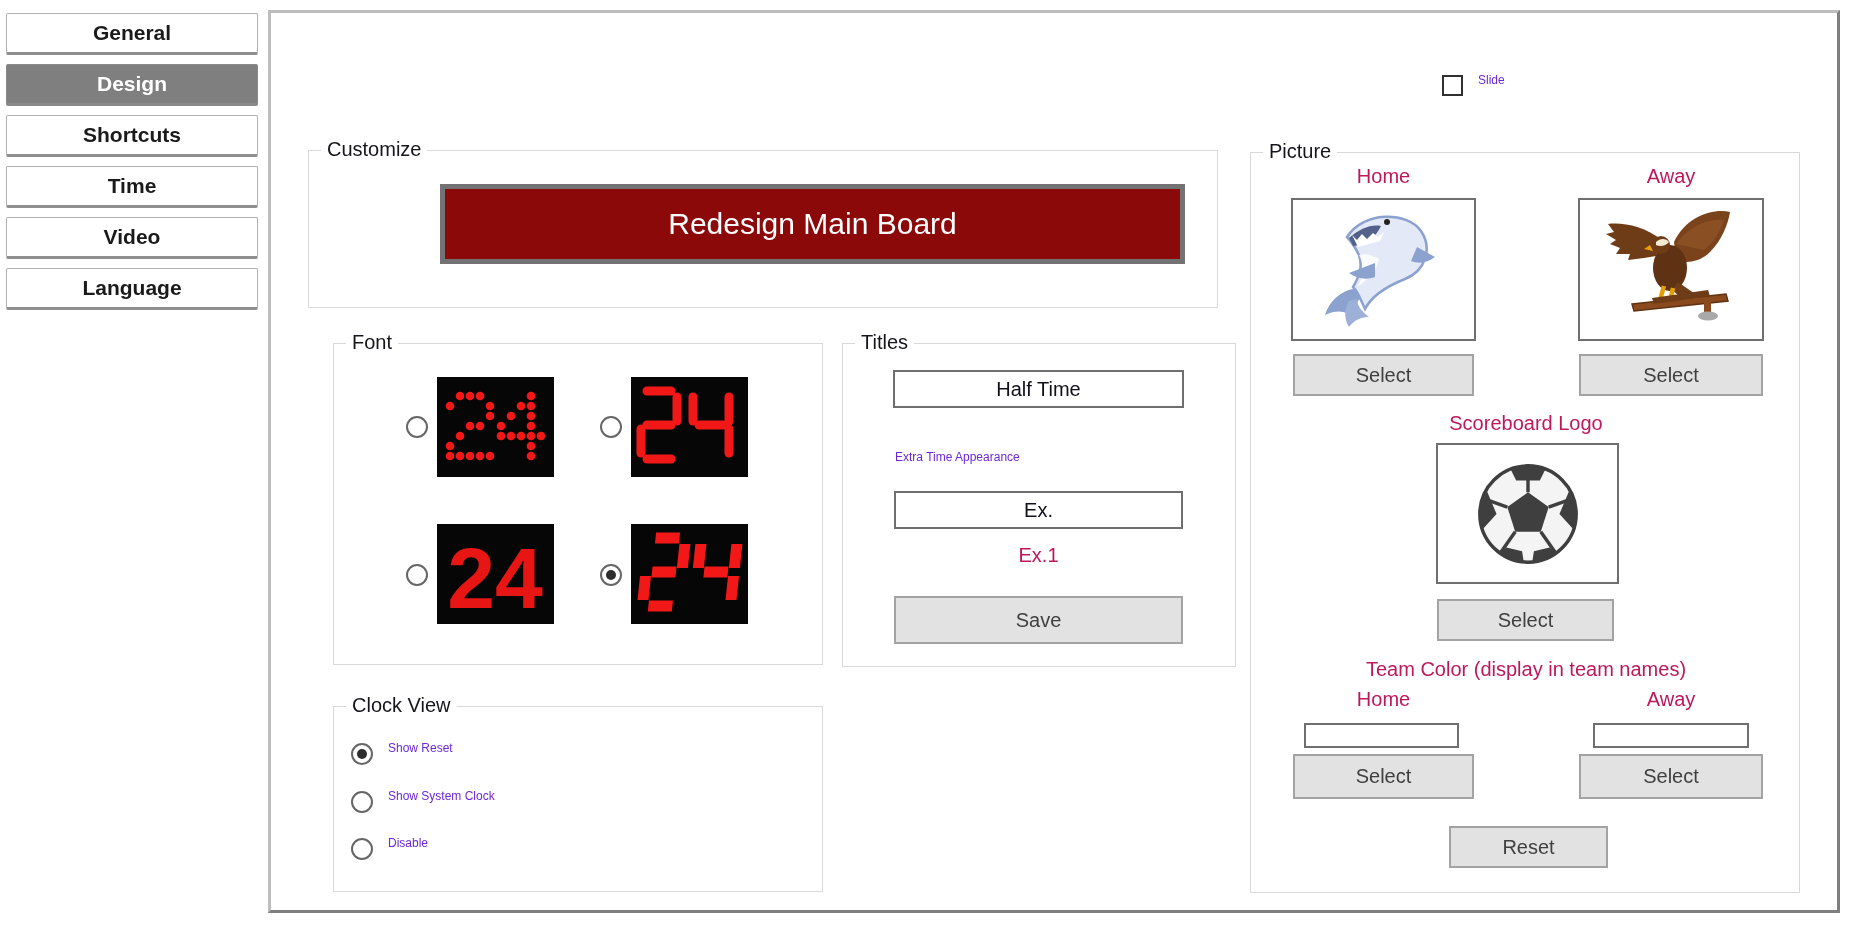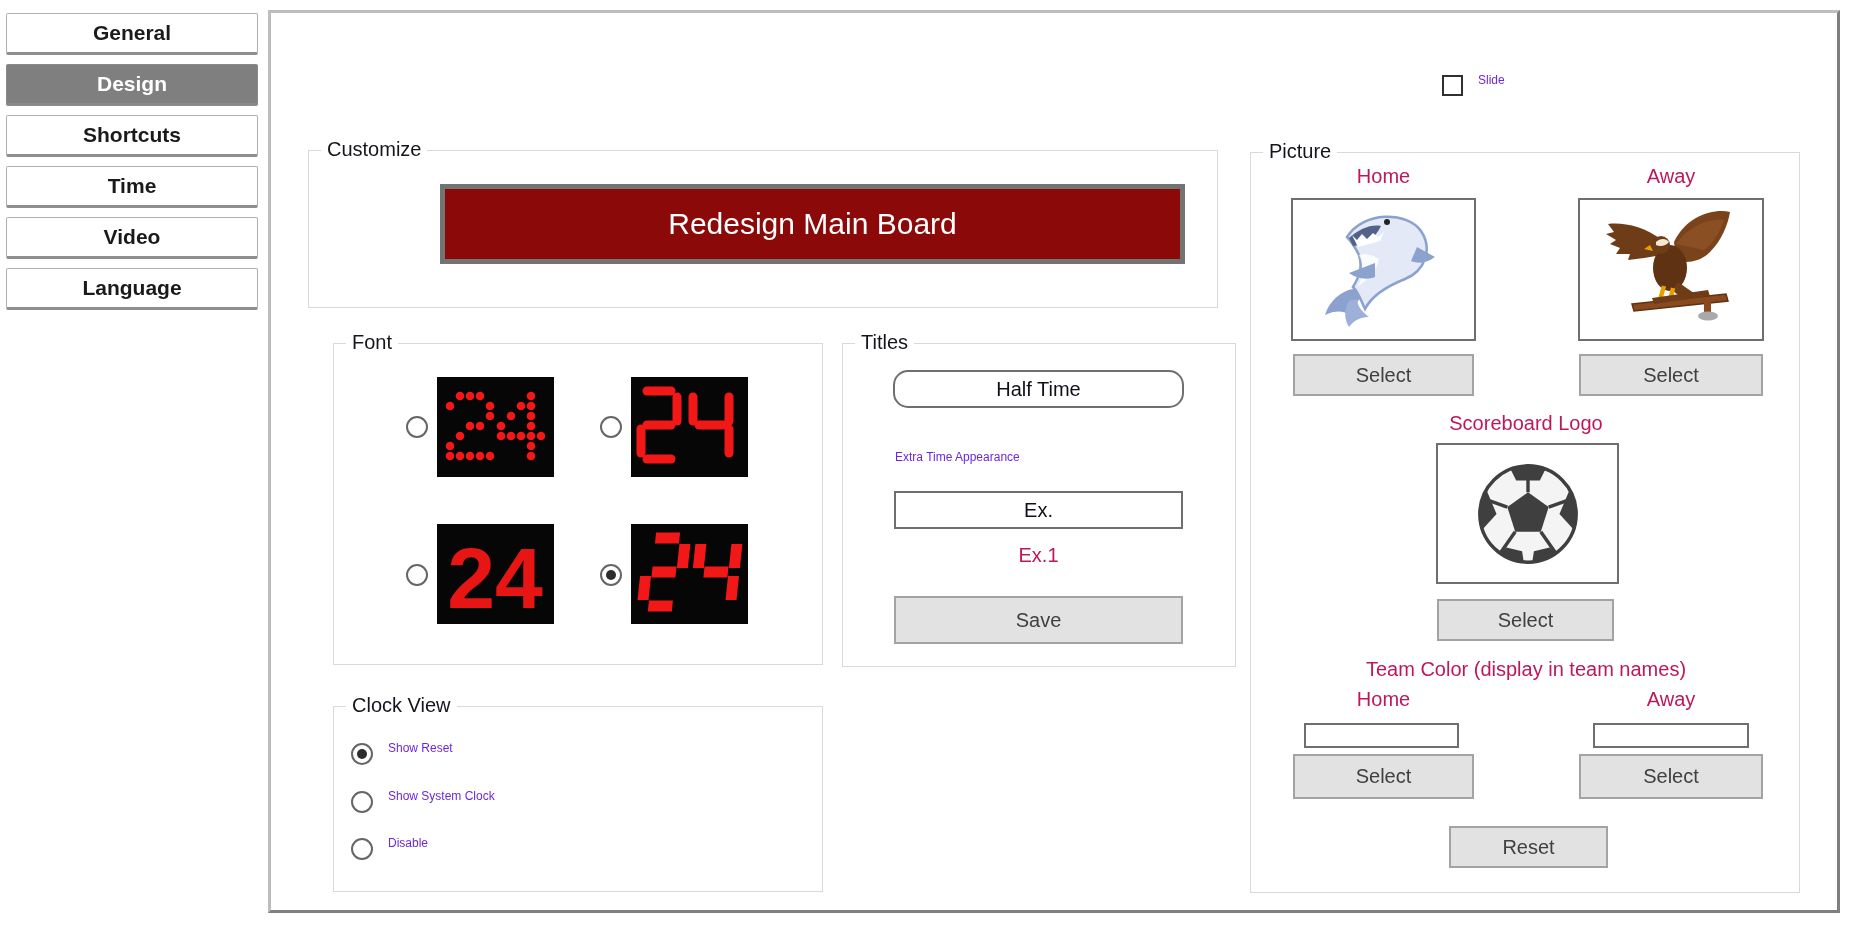--- a/index.html
+++ b/index.html
@@ -144,21 +144,21 @@
             <line x1="98" y1="20" x2="98" y2="44"></line>
           <line x1="68" y1="48" x2="92" y2="48"></line>
             <line x1="98" y1="52" x2="98" y2="76"></line>
         </g>
       </svg>
     </div>
   </div>
 
   <div class="group" style="left:842px;top:343px;width:394px;height:324px">
     <span class="group-title">Titles</span>
-    <input class="text-input" style="left: 50px; top: 26px; width: 291px; height: 38px; border-radius: 15px;" value="Half Time">
+    <input class="text-input" style="left: 50px; top: 26px; width: 291px; height: 38px;" value="Half Time">
     <span class="left-label" style="left:52px;top:106px">Extra Time Appearance</span>
     <input class="text-input" style="left: 51px; top: 147px; width: 289px; height: 38px;" value="Ex.">
     <div class="center-label" style="left:51px;top:200px;width:289px">Ex.1</div>
     <div class="win-btn" style="left:51px;top:252px;width:289px;height:48px">Save</div>
   </div>
 
   <div class="group" style="left:333px;top:706px;width:490px;height:186px">
     <span class="group-title">Clock View</span>
     <div class="radio checked" style="left:17px;top:36px"></div>
     <span class="left-label" style="left:54px;top:34px">Show Reset</span>

